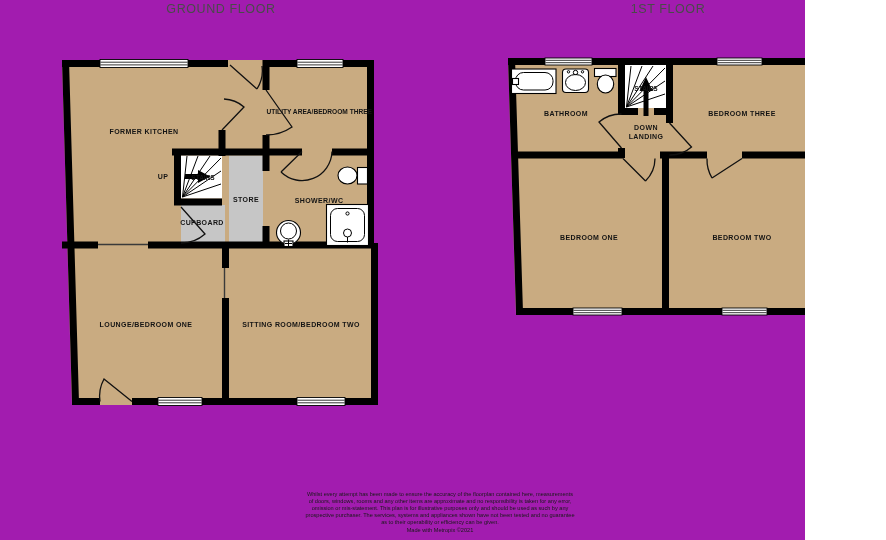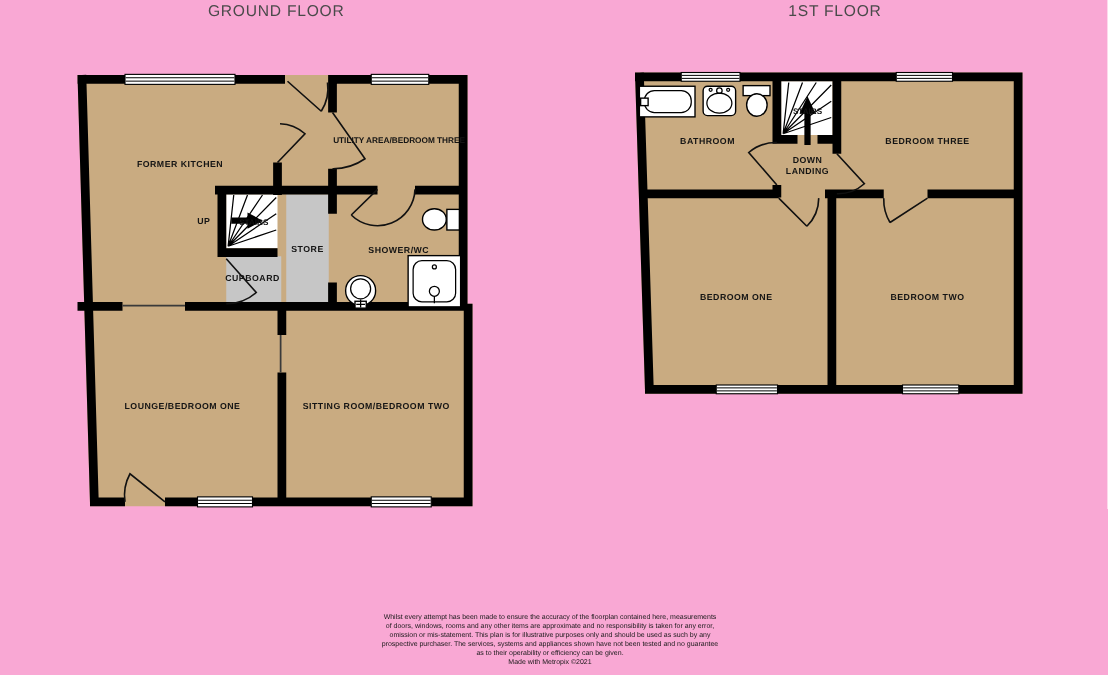--- a/index.html
+++ b/index.html
@@ -1,16 +1,16 @@
 <!DOCTYPE html>
 <html><head>
 <meta charset="utf-8">
 <style>
   html,body{margin:0;padding:0;background:#ffffff;}
-  .stage{position:relative;width:886px;height:540px;background:#f9a8d4;overflow:hidden;
+  .stage{position:relative;width:805px;height:540px;background:#a21caf;overflow:hidden;
          font-family:"Liberation Sans", sans-serif;}
   svg{display:block;}
   .wall{stroke:#000000;stroke-width:7;fill:none;}
   .thinline{stroke:#3a3a3a;stroke-width:1.4;fill:none;}
   .door{stroke:#111111;stroke-width:1.3;fill:none;}
   .stairline{stroke:#000000;stroke-width:1;fill:none;}
   .fixture{fill:#ffffff;stroke:#000000;stroke-width:1.1;}
   .fixline{fill:none;stroke:#000000;stroke-width:1;}
   .winrect{fill:#ffffff;stroke:#000000;stroke-width:0.9;}
   .winline{stroke:#000000;stroke-width:0.8;}

